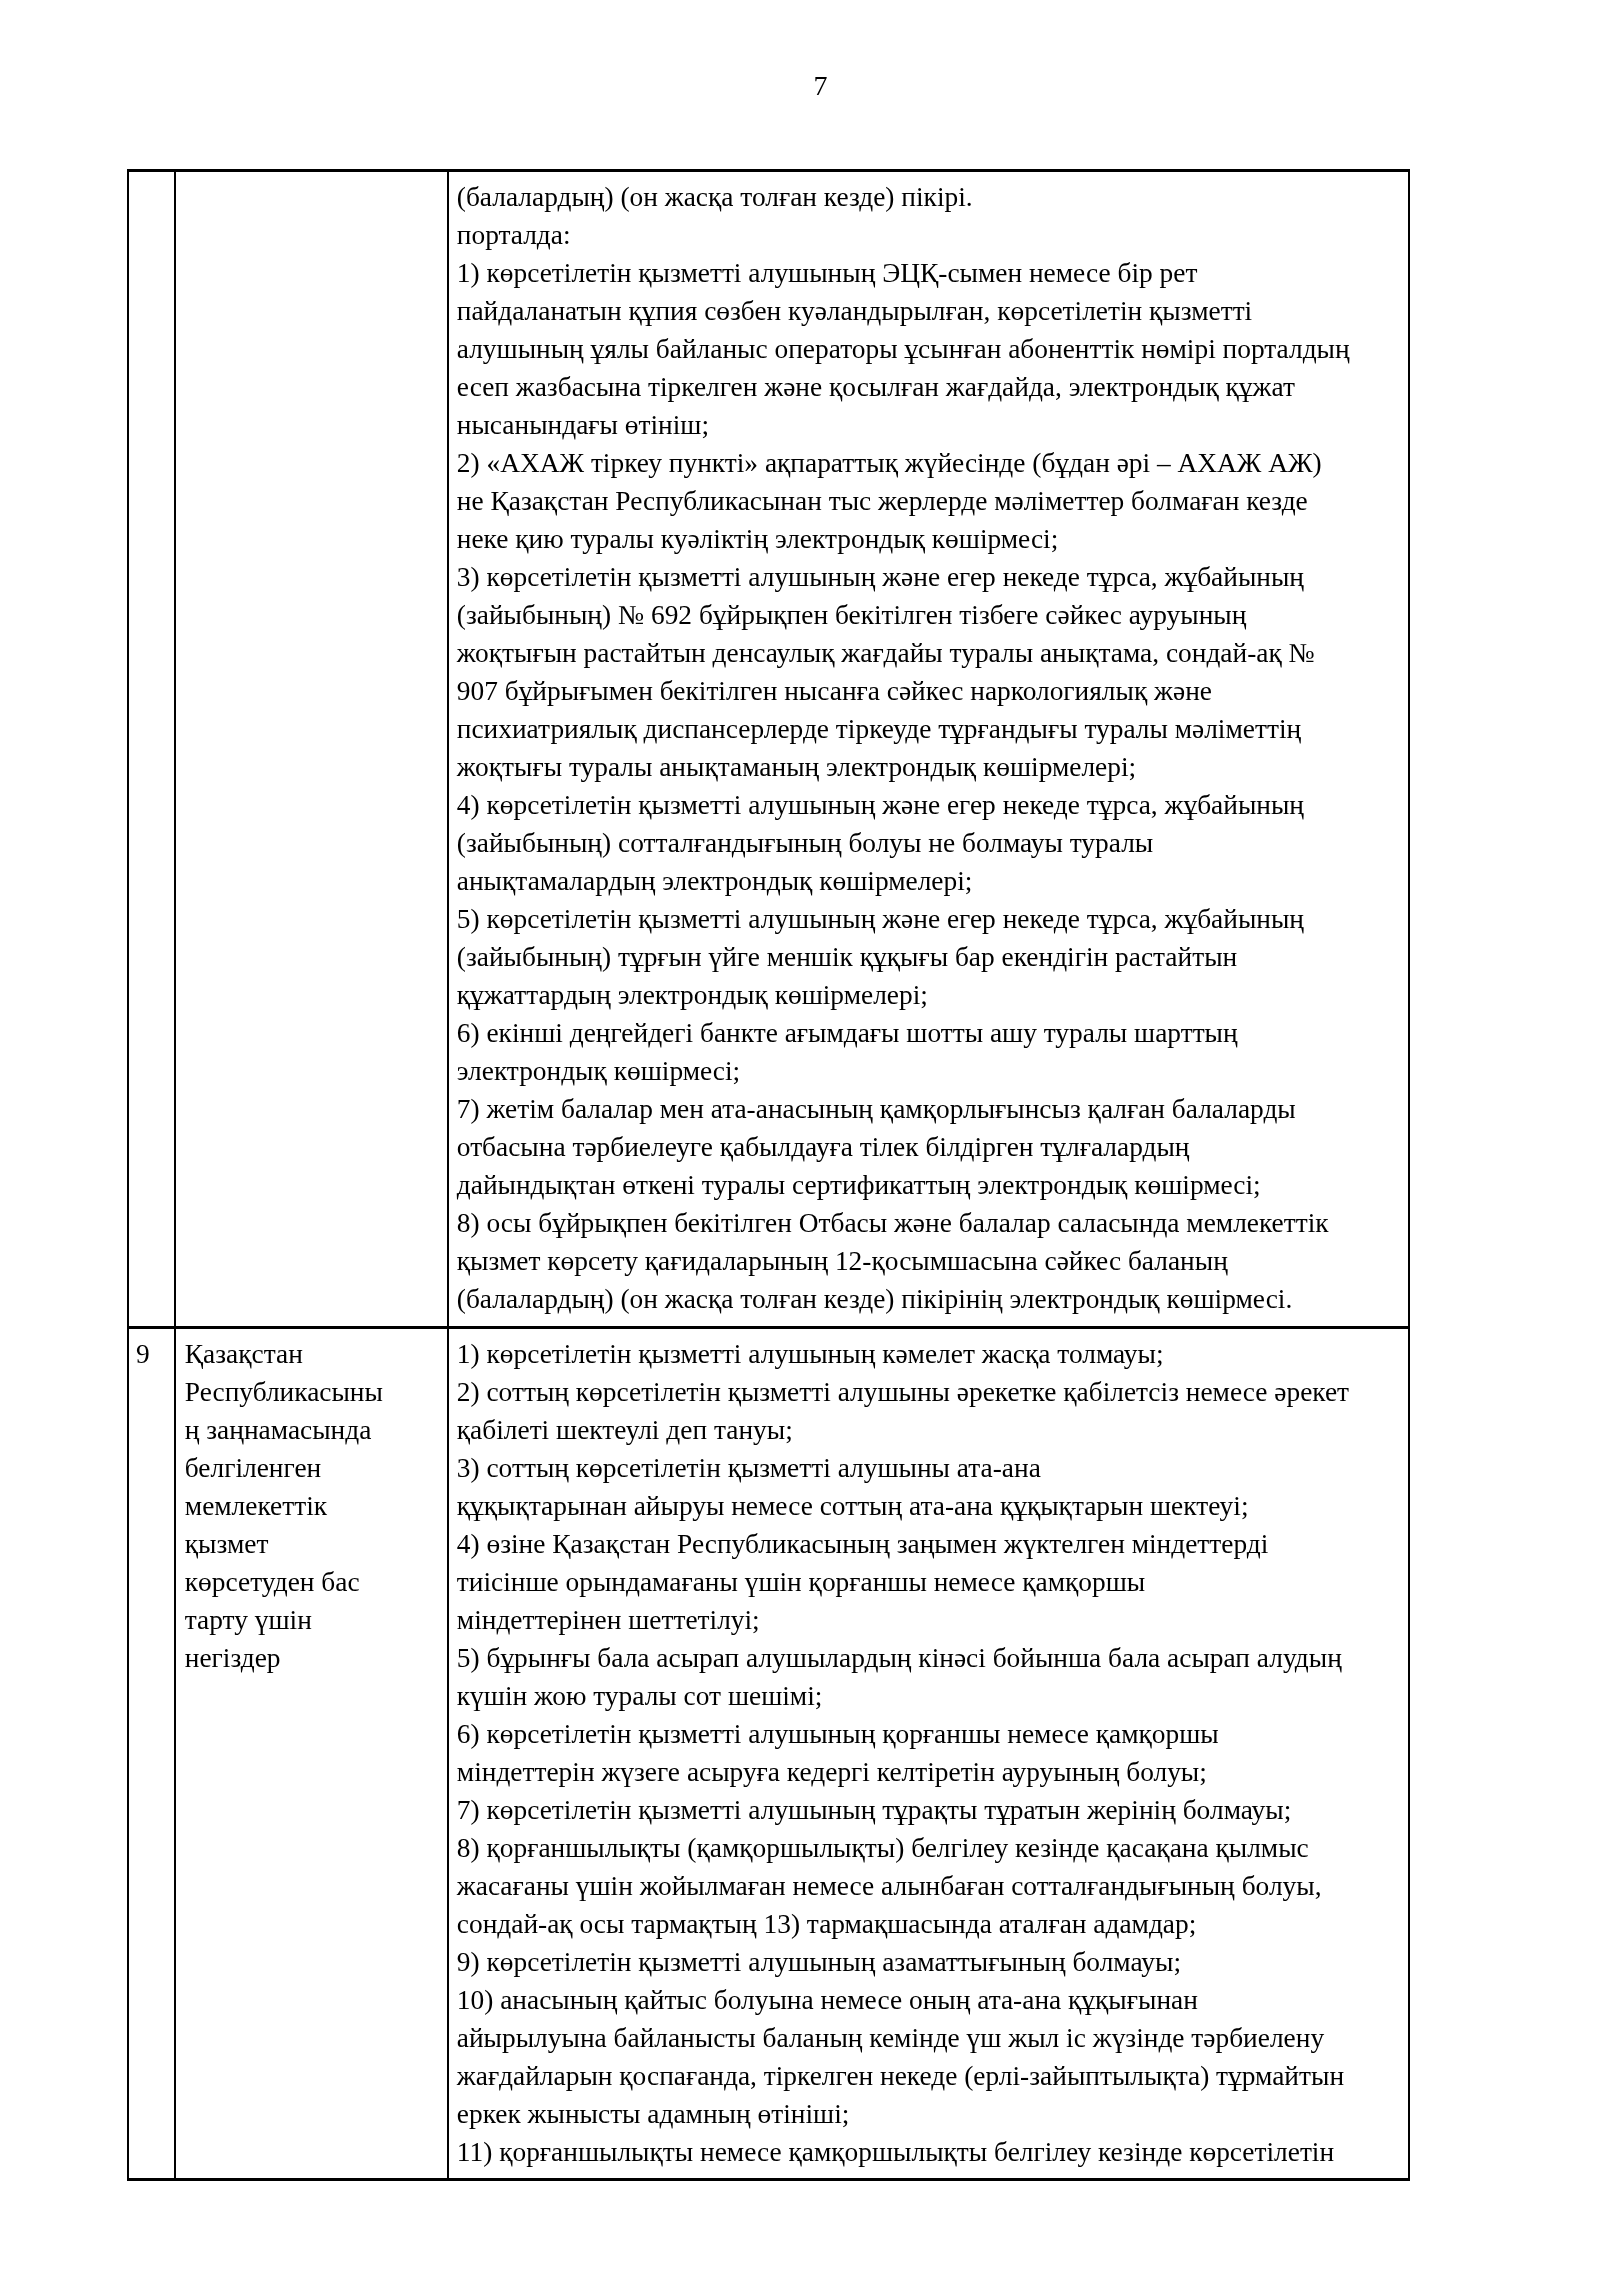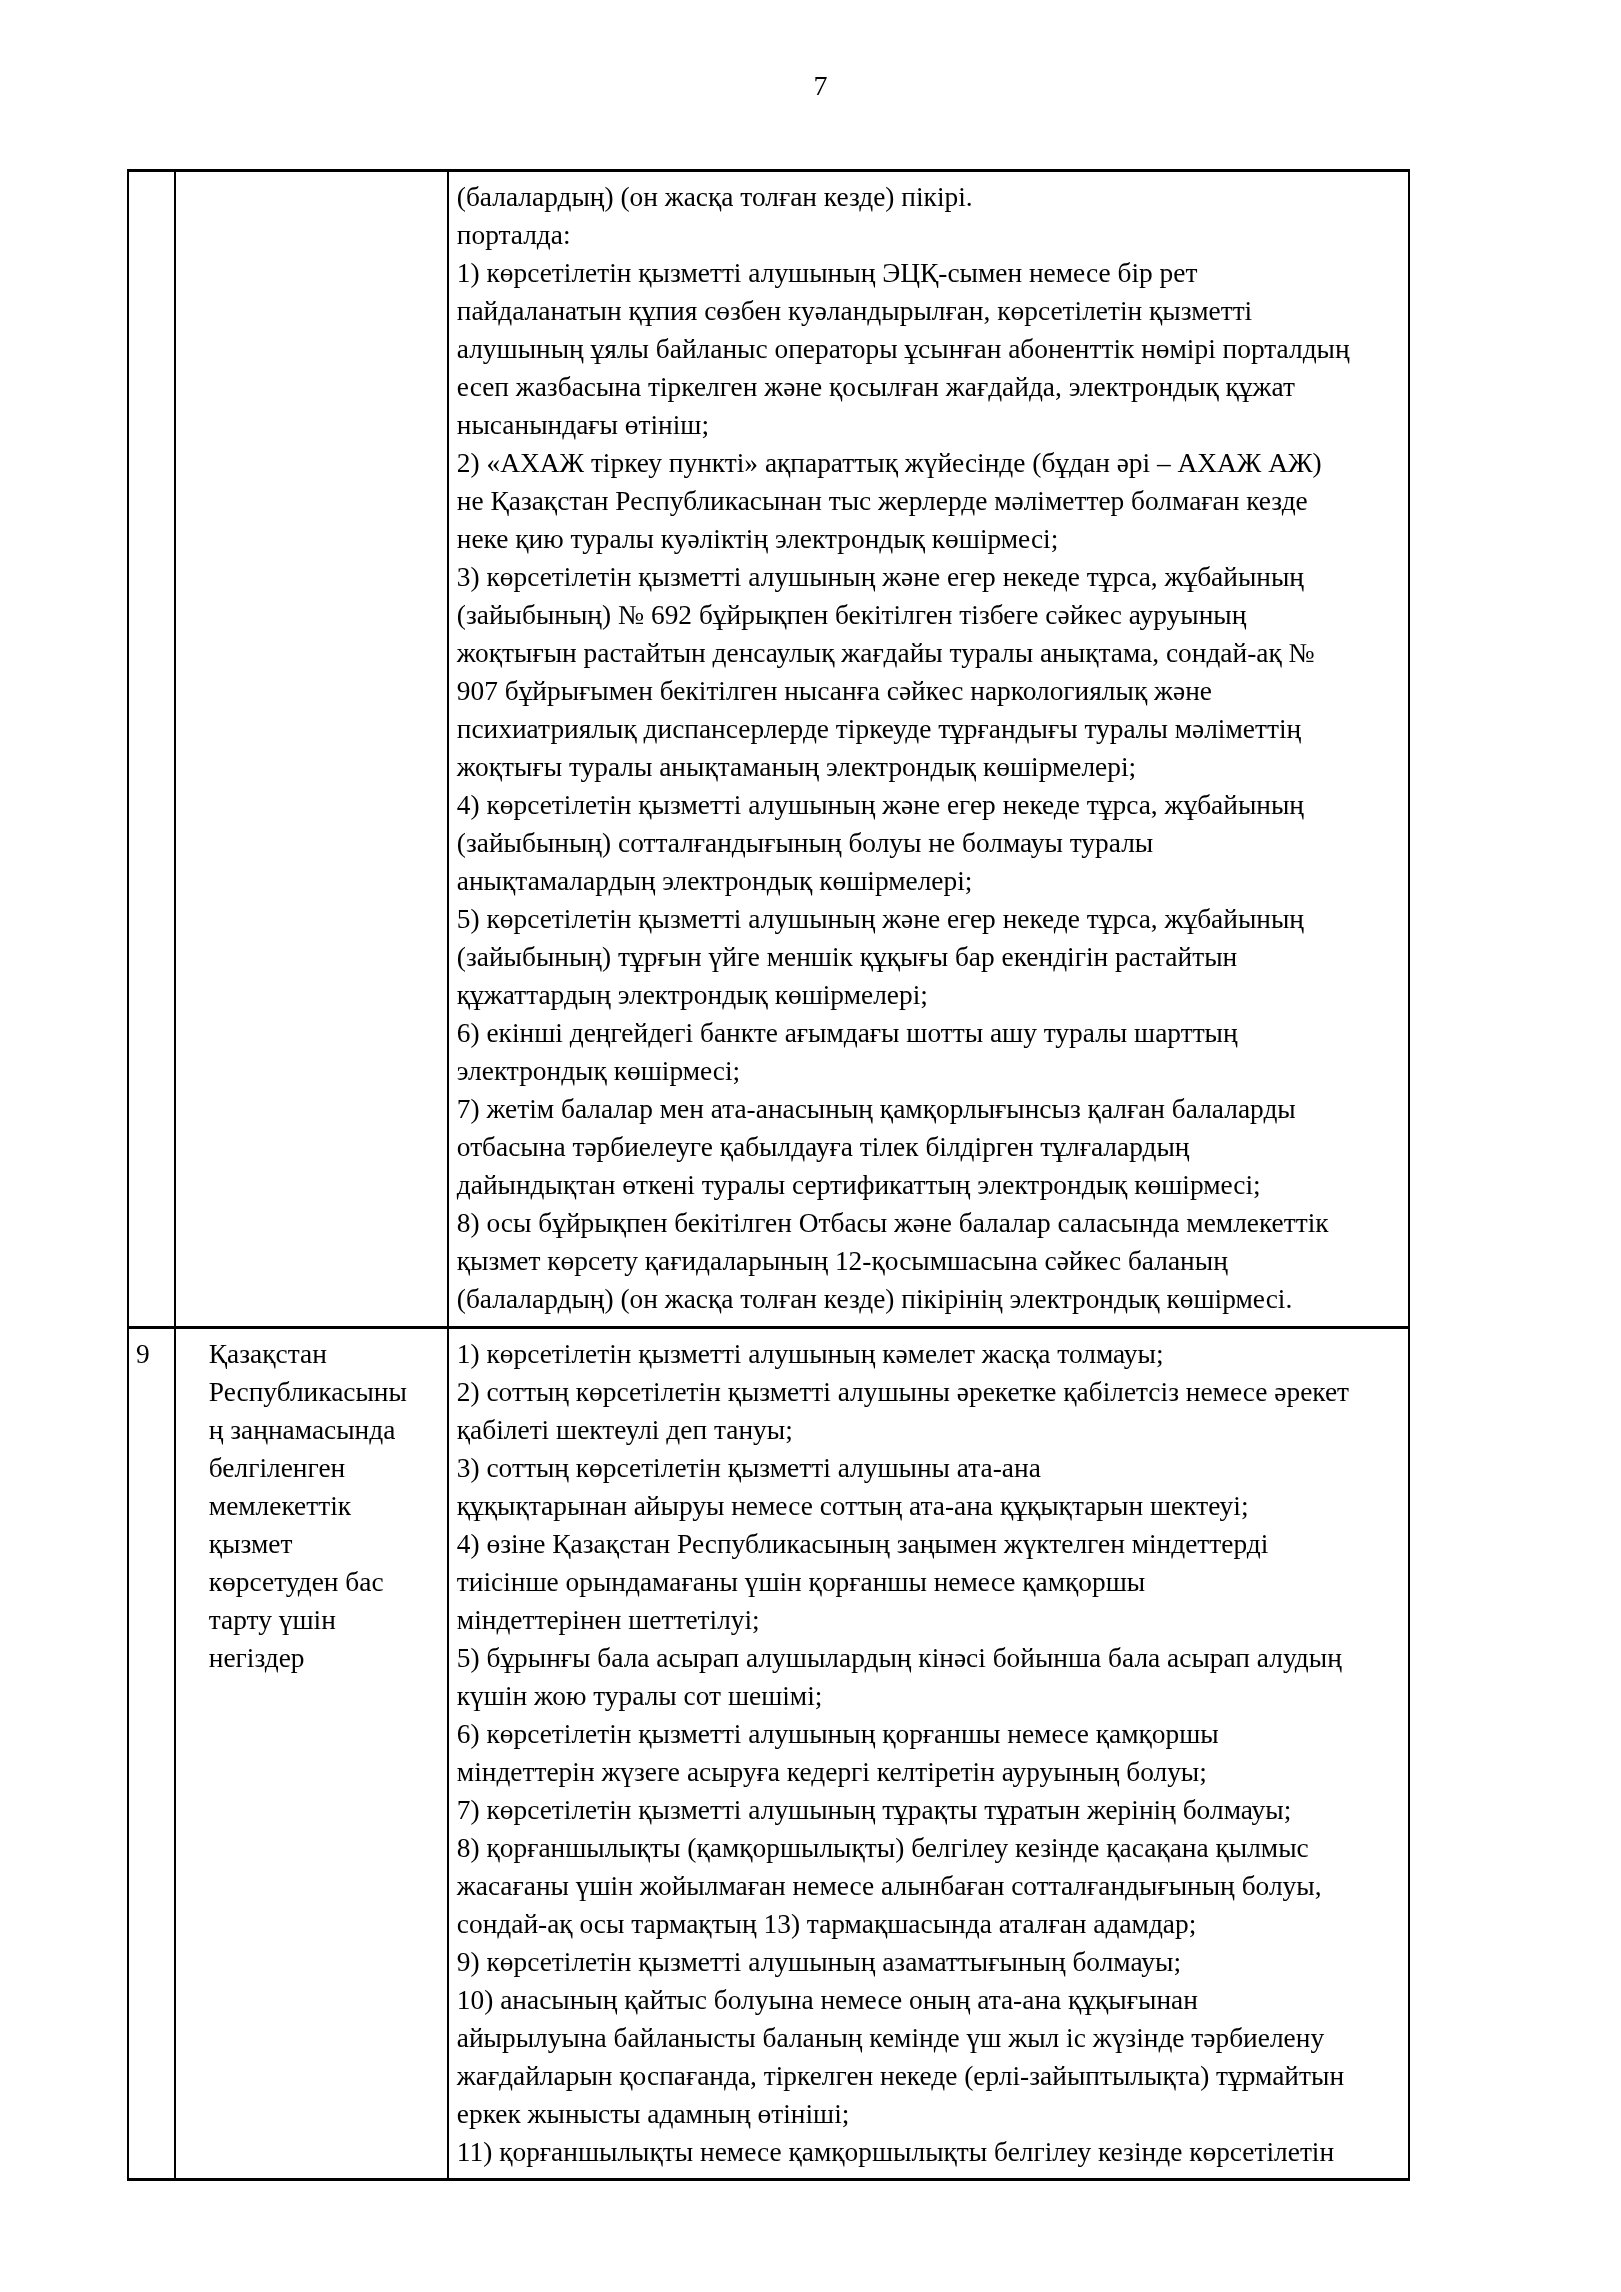--- a/index.html
+++ b/index.html
@@ -48,21 +48,20 @@
     white-space: pre-line;
     overflow: hidden;
   }
   .c-num {
     border-right: 2px solid #000;
     padding: 5.9px 2px 5.9px 6.9px;
   }
   .c-label {
     border-right: 2px solid #000;
     padding: 5.9px 5.9px 5.9px 8.8px;
-    margin-left: 24px;
   }
   .c-content {
     padding: 5.9px 3.9px 7.8px 7.8px;
   }
   .row-cont { min-height: 1142px; }
   .row-9 { min-height: 839px; }
 </style>
 </head>
 <body>
 

